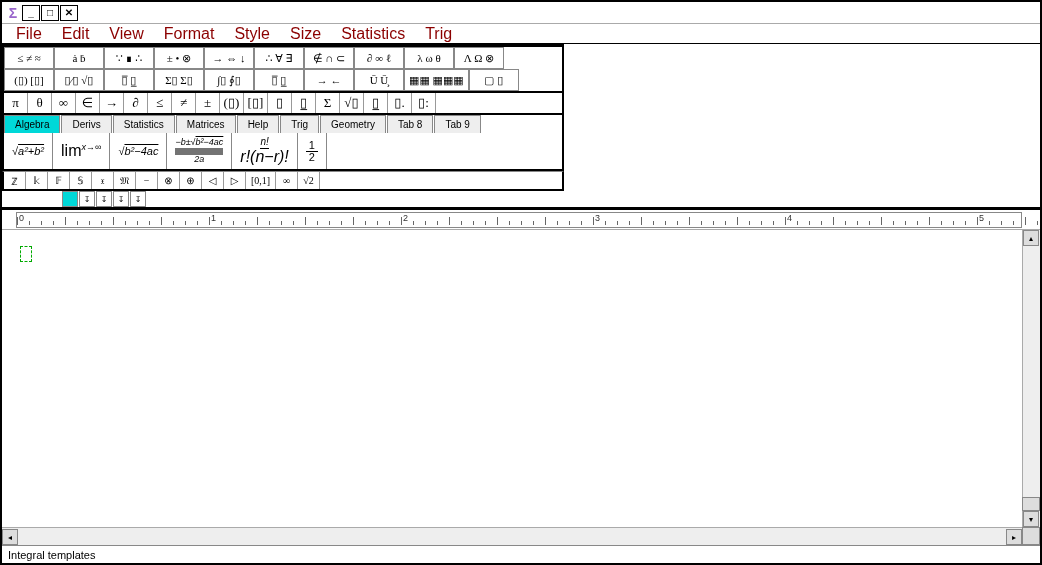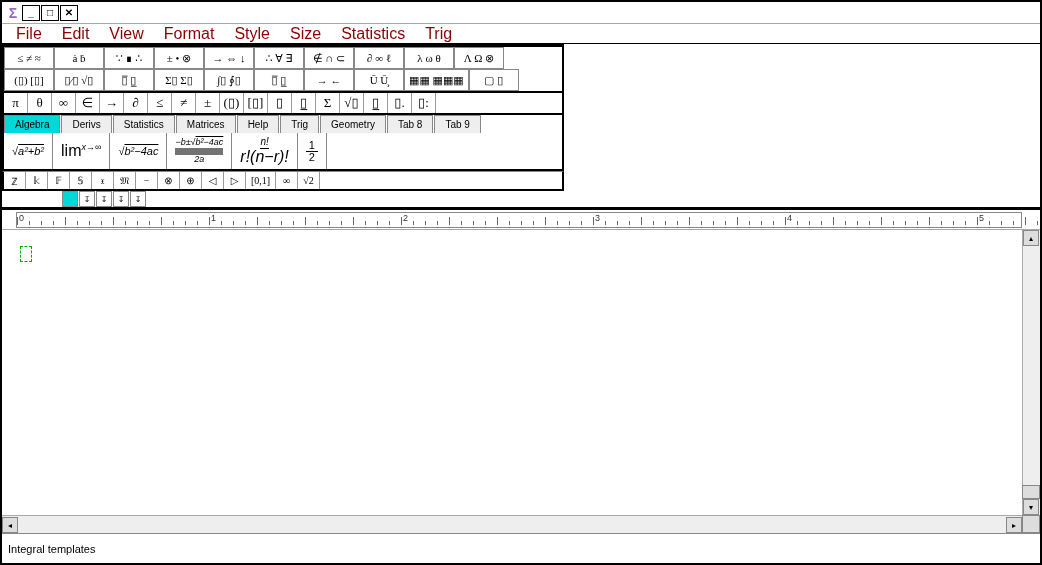--- a/index.html
+++ b/index.html
@@ -62,21 +62,21 @@
 .scroll-up { top: 0; right: 1px; }
 .scroll-down { bottom: 0; right: 1px; }
 .scroll-notch { position: absolute; right: 0; bottom: 16px; width: 18px; height: 14px; border: 1px solid #888; background: #ddd; }
 .hscroll { position: absolute; left: 0; right: 18px; bottom: 0; height: 18px; background: #eee; border-top: 1px solid #aaa; }
 .scroll-left, .scroll-right { position: absolute; width: 16px; height: 16px; border: 1px solid #888; background: #ddd; font-size: 8px; display: flex; align-items: center; justify-content: center; cursor: pointer; top: 1px; }
 .scroll-left { left: 0; }
 .scroll-right { right: 0; }
 .resize-grip { position: absolute; right: 0; bottom: 0; width: 18px; height: 18px; background: #ddd; border: 1px solid #888; }
 
 
-.statusbar { height: 30px; border-top: 1px solid #888; font-size: 11px; padding: 2px 6px; display: flex; align-items: center; color: #000; }
+.statusbar { height: 18px; border-top: 1px solid #888; font-size: 11px; padding: 2px 6px; display: flex; align-items: center; color: #000; }
 </style>
 </head>
 <body>
 
 <div class="titlebar">
   <div class="titlebar-icon">Σ</div>
   <div class="titlebar-btns">
     <div class="titlebar-btn">_</div>
     <div class="titlebar-btn">□</div>
     <div class="titlebar-btn">✕</div>

